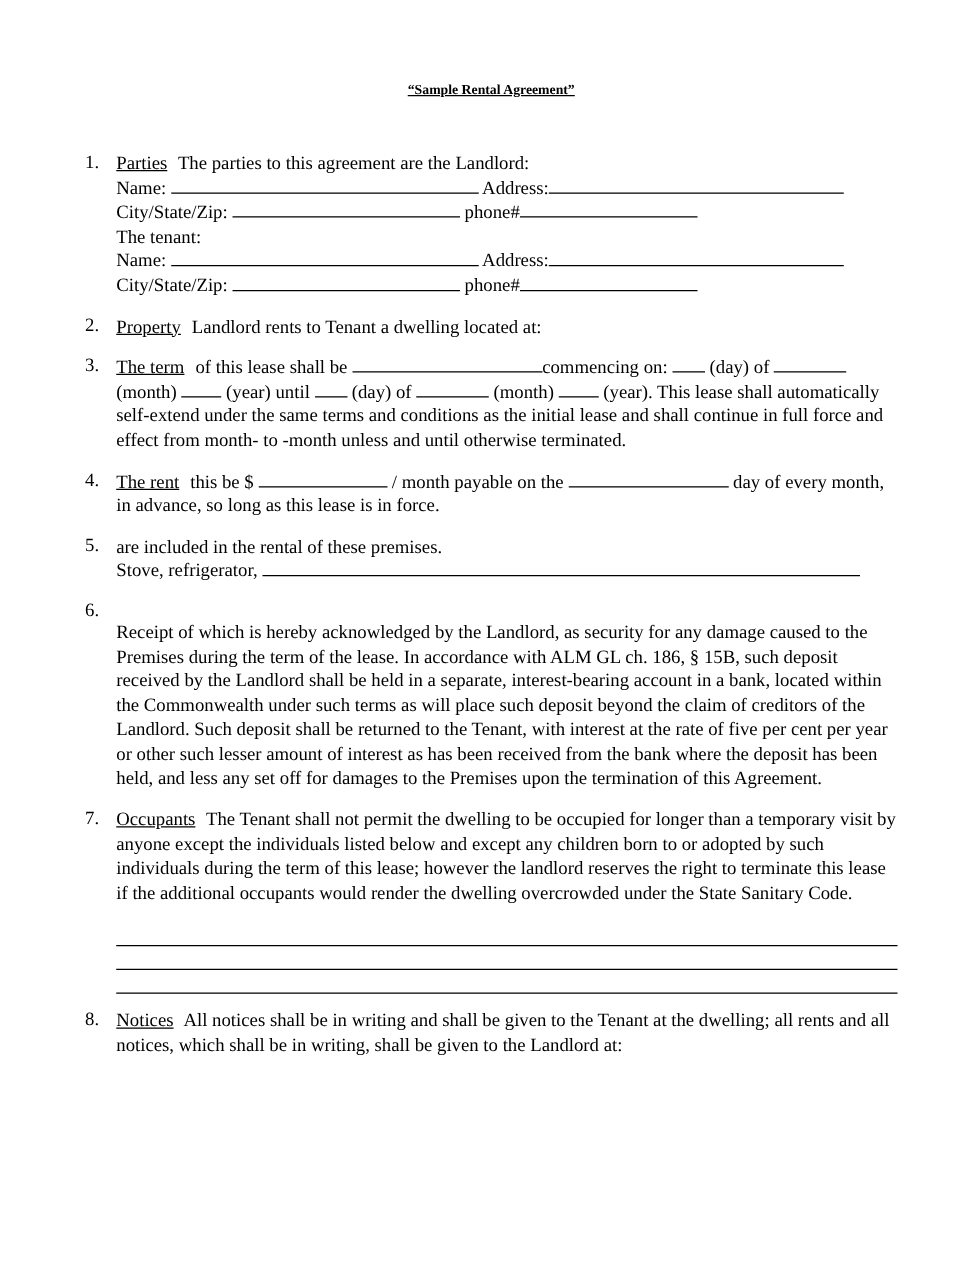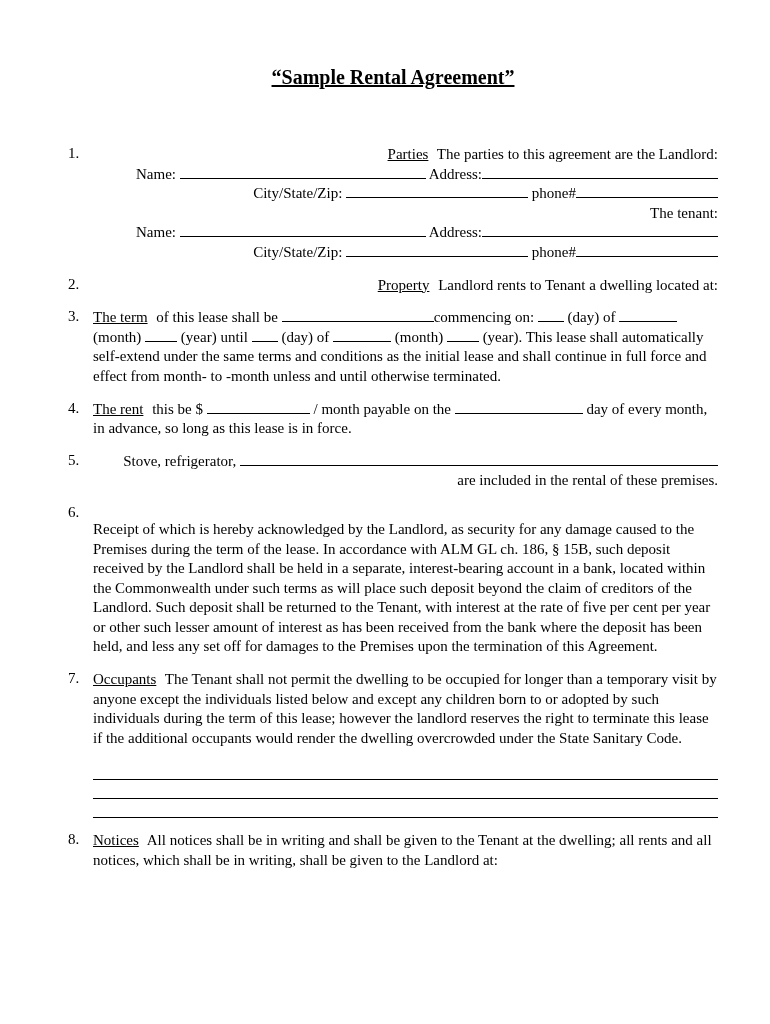--- a/index.html
+++ b/index.html
@@ -6,26 +6,26 @@
   html,body { background:#ffffff; }
   body {
     width:770px; height:1024px;
     font-family:"Liberation Serif", serif;
     font-size:15px; color:#000;
     overflow:hidden;
   }
   .page { padding:66px 52px 0 68px; }
   .title {
     text-align:center; font-weight:bold; text-decoration:underline;
-    font-size:20px; margin-bottom:56px;
+    font-size:11px; margin-bottom:44px;
   }
   .item { display:flex; margin-bottom:13px; }
   .num { width:25px; flex-shrink:0; }
   .content { flex:1; line-height:19.6px; }
-  .line { line-height:19.6px;text-align:right; }
+  .line { line-height:19.6px; }
   .para { line-height:19.6px; }
   .hd { text-decoration:underline; }
   .gap { margin-right:5px; }
   .bl {
     display:inline-block; border-bottom:1px solid #000;
     height:12px; vertical-align:baseline;
   }
   .fill-line {
     border-bottom:1px solid #000; height:18px; width:100%;
   }
@@ -69,22 +69,22 @@
   <div class="item">
     <span class="num">4.</span>
     <div class="content">
       <p class="para"><span class="hd gap">The rent</span> <span>this be $</span> <span class="bl" style="width:103px"></span> <span>/ month payable on the</span> <span class="bl" style="width:128px"></span> <span>day of every month, in advance, so long as this lease is in force.</span></p>
     </div>
   </div>
 
   <div class="item">
     <span class="num">5.</span>
     <div class="content">
+      <div class="line"><span>are included in the rental of these premises.</span></div>
       <div class="line"><span>Stove, refrigerator,</span> <span class="bl" style="width:478px"></span></div>
-      <div class="line"><span>are included in the rental of these premises.</span></div>
     </div>
   </div>
 
   <div class="item">
     <span class="num">6.</span>
     <div class="content">
       <p class="para mt-body">Receipt of which is hereby acknowledged by the Landlord, as security for any damage caused to the Premises during the term of the lease. In accordance with ALM GL ch. 186, § 15B, such deposit received by the Landlord shall be held in a separate, interest-bearing account in a bank, located within the Commonwealth under such terms as will place such deposit beyond the claim of creditors of the Landlord. Such deposit shall be returned to the Tenant, with interest at the rate of five per cent per year or other such lesser amount of interest as has been received from the bank where the deposit has been held, and less any set off for damages to the Premises upon the termination of this Agreement.</p>
     </div>
   </div>
 

